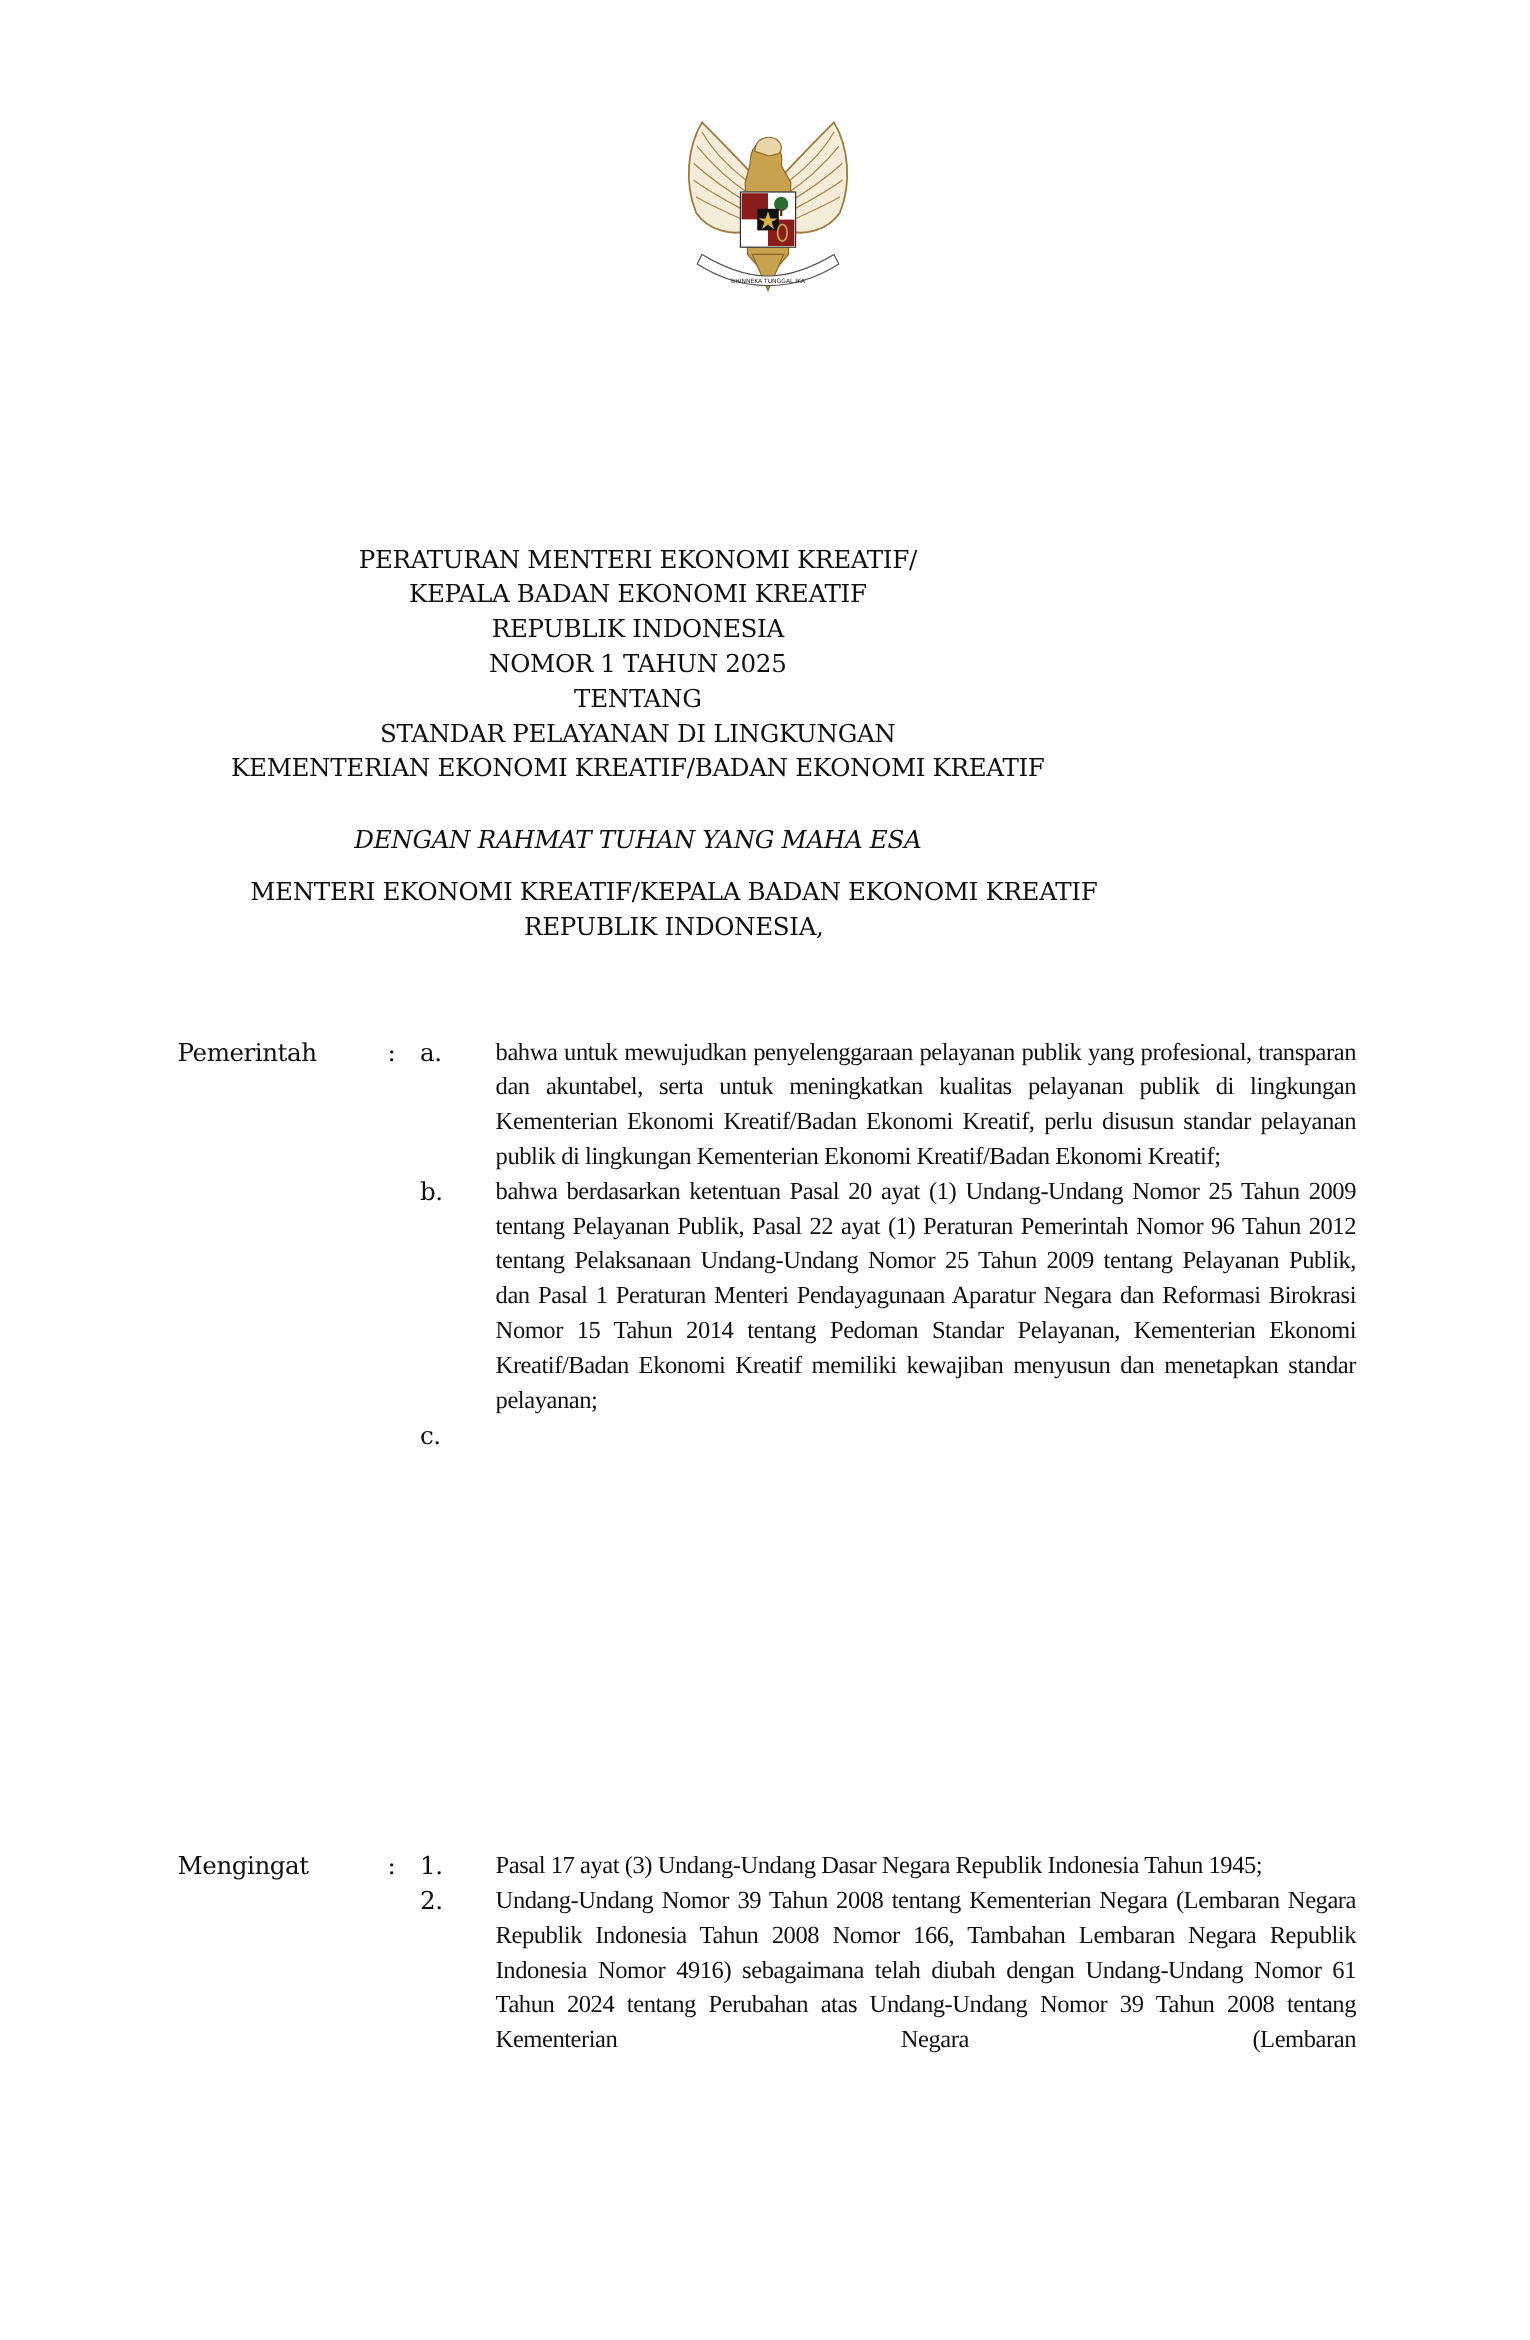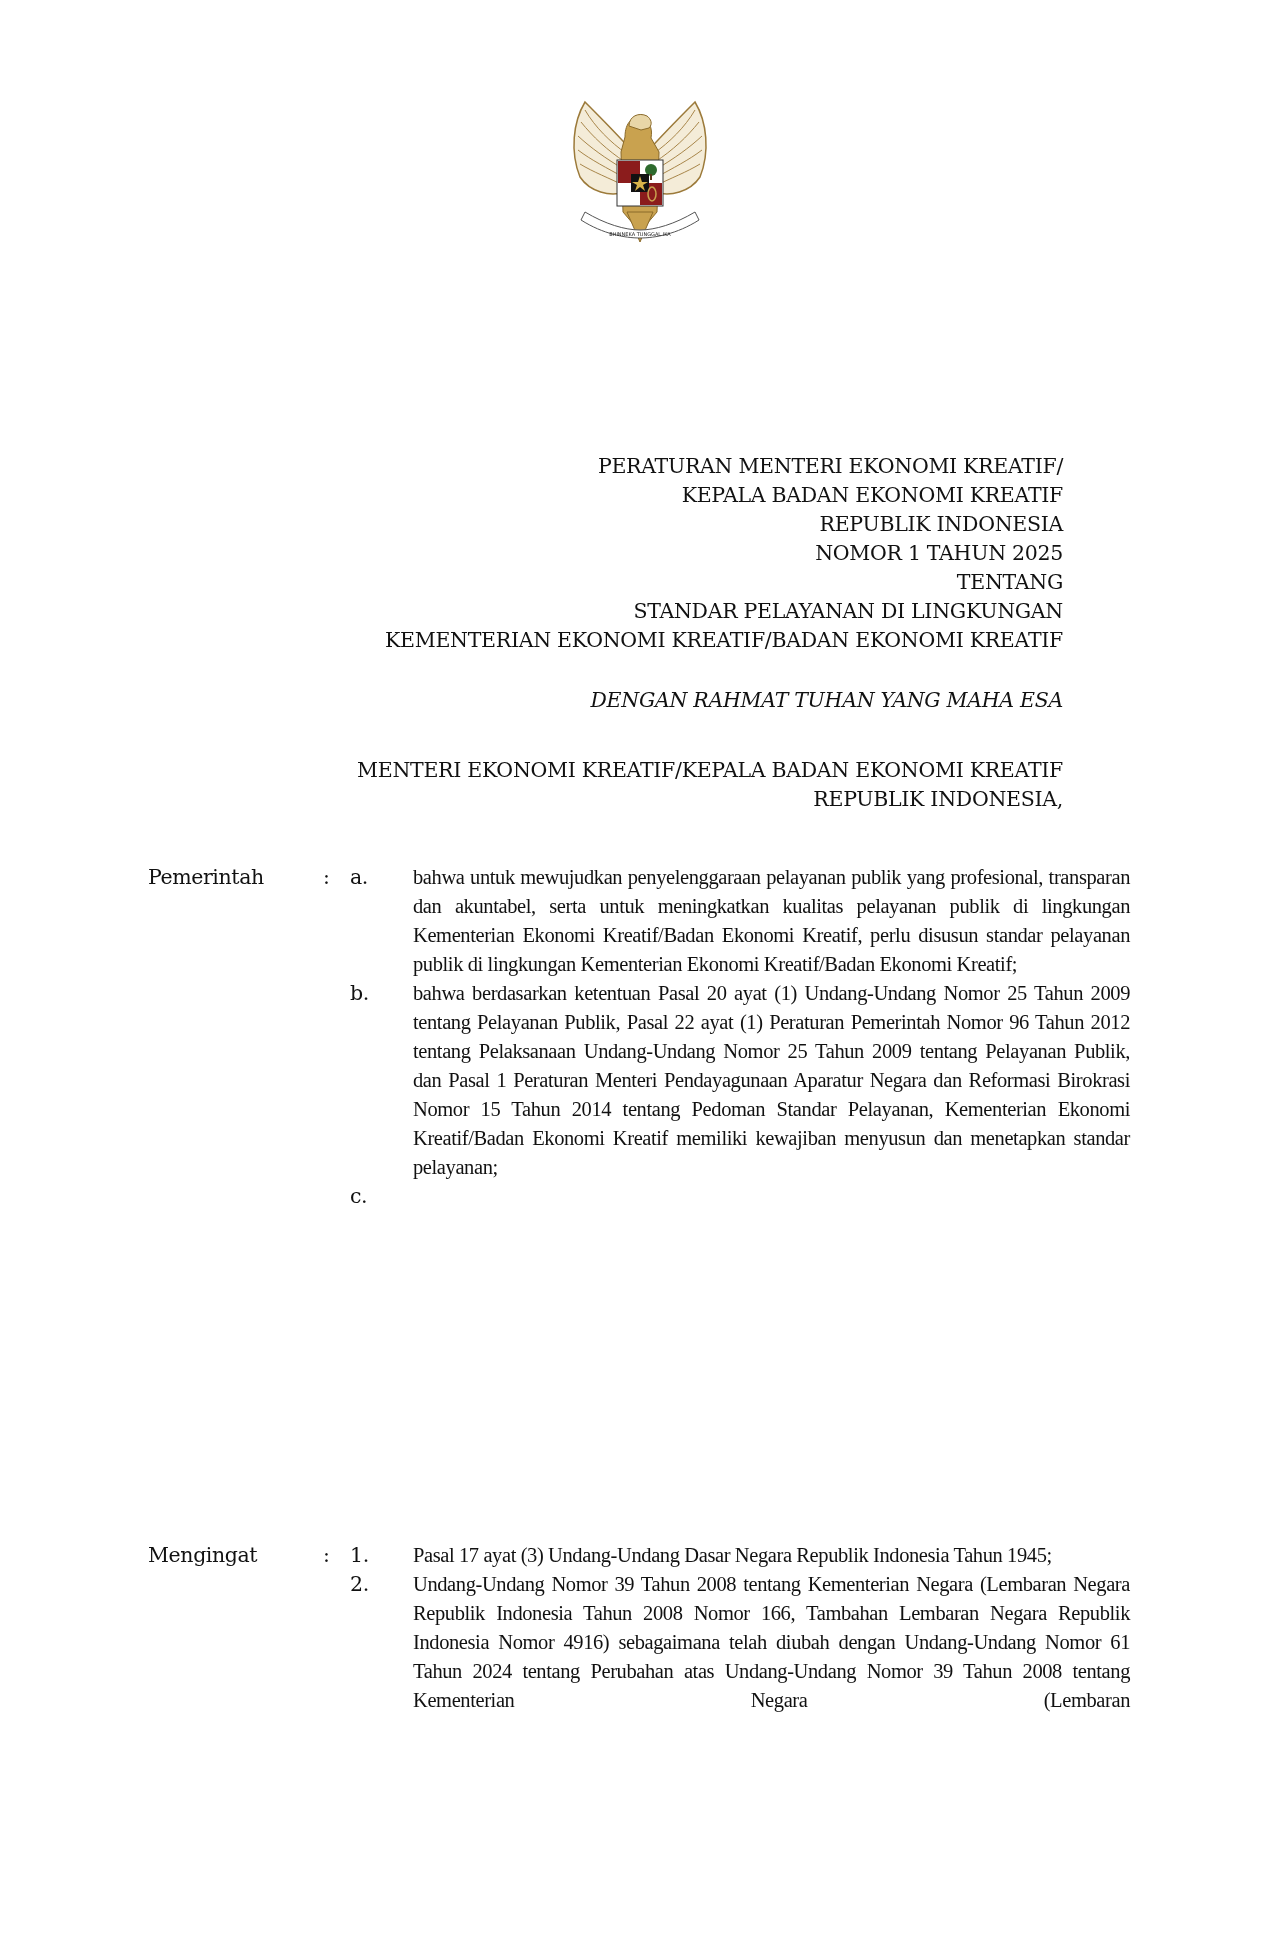--- a/index.html
+++ b/index.html
@@ -1,19 +1,19 @@
 <!DOCTYPE html>
 <html><head>
 <meta charset="utf-8">
 <style>
   html, body { margin:0; padding:0; background:#ffffff; }
   body { width:1275px; height:1950px; position:relative; overflow:hidden;
          font-family:"DejaVu Serif","Liberation Serif",serif; color:#111; }
   .emblem { position:absolute; left:555px; top:92px; width:170px; height:160px; }
-  .center-block { position:absolute; left:0; width:1063px; text-align:right;
+  .center-block { position:absolute; left:0; width:1063px; text-align:center;
                   font-size:20.5px; line-height:29px; letter-spacing:-0.3px; }
   .center-block div { white-space:nowrap; }
   .sec { position:absolute; left:148px; width:990px; font-size:20.5px; line-height:29px; letter-spacing:-0.4px; }
   .row { position:relative; }
   .lbl { position:absolute; left:0; top:0; }
   .colon { position:absolute; left:175px; top:0; }
   .marker { position:absolute; left:202px; top:0; }
   .body { margin-left:265px; width:717px; text-align:justify; text-align-last:left;font-family:Liberation Serif, serif; }
   .body.last-justify { text-align-last:justify; }
 </style>
@@ -70,21 +70,21 @@
   <div>NOMOR 1 TAHUN 2025</div>
   <div>TENTANG</div>
   <div>STANDAR PELAYANAN DI LINGKUNGAN</div>
   <div>KEMENTERIAN EKONOMI KREATIF/BADAN EKONOMI KREATIF</div>
 </div>
 
 <div class="center-block" style="top:686px;font-style:italic;">
   <div>DENGAN RAHMAT TUHAN YANG MAHA ESA</div>
 </div>
 
-<div class="center-block" style="top:756px;">
+<div class="center-block" style="top:729px;padding-left:30px;">
   <div>MENTERI EKONOMI KREATIF/KEPALA BADAN EKONOMI KREATIF</div>
   <div>REPUBLIK INDONESIA,</div>
 </div>
 
 <div class="sec" style="top:863px;">
   <div class="row">
     <span class="lbl">Pemerintah</span>
     <span class="colon">:</span>
     <span class="marker">a.</span>
     <div class="body">bahwa untuk mewujudkan penyelenggaraan pelayanan publik yang profesional, transparan dan akuntabel, serta untuk meningkatkan kualitas pelayanan publik di lingkungan Kementerian Ekonomi Kreatif/Badan Ekonomi Kreatif, perlu disusun standar pelayanan publik di lingkungan Kementerian Ekonomi Kreatif/Badan Ekonomi Kreatif;</div>

